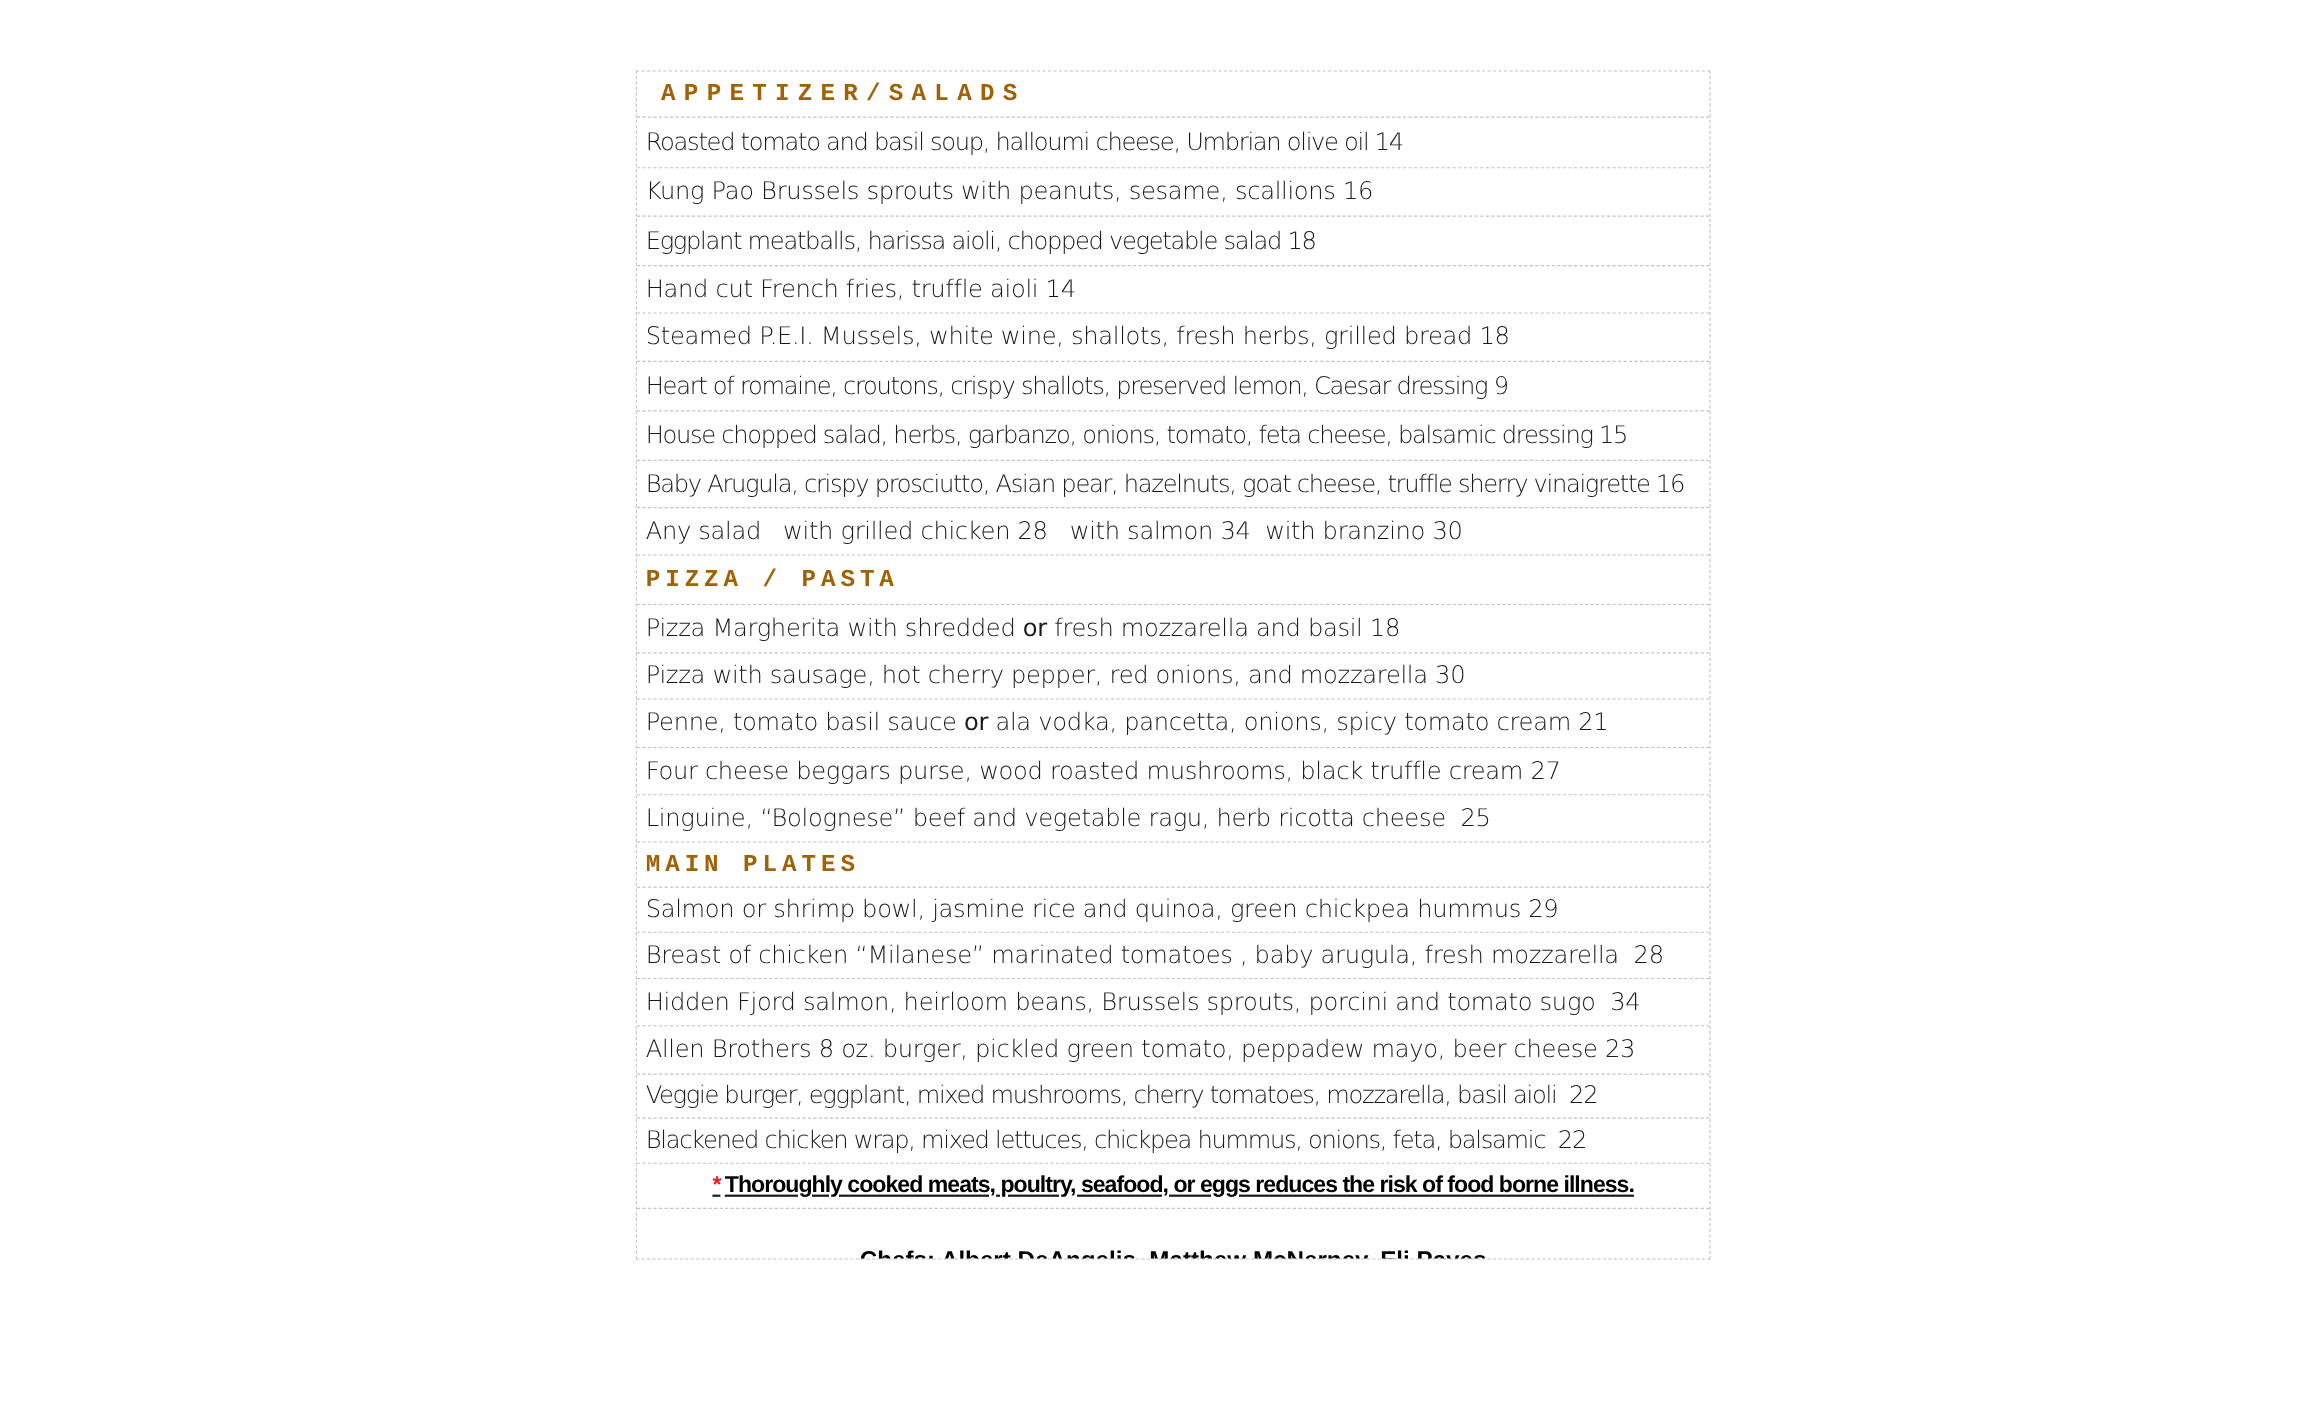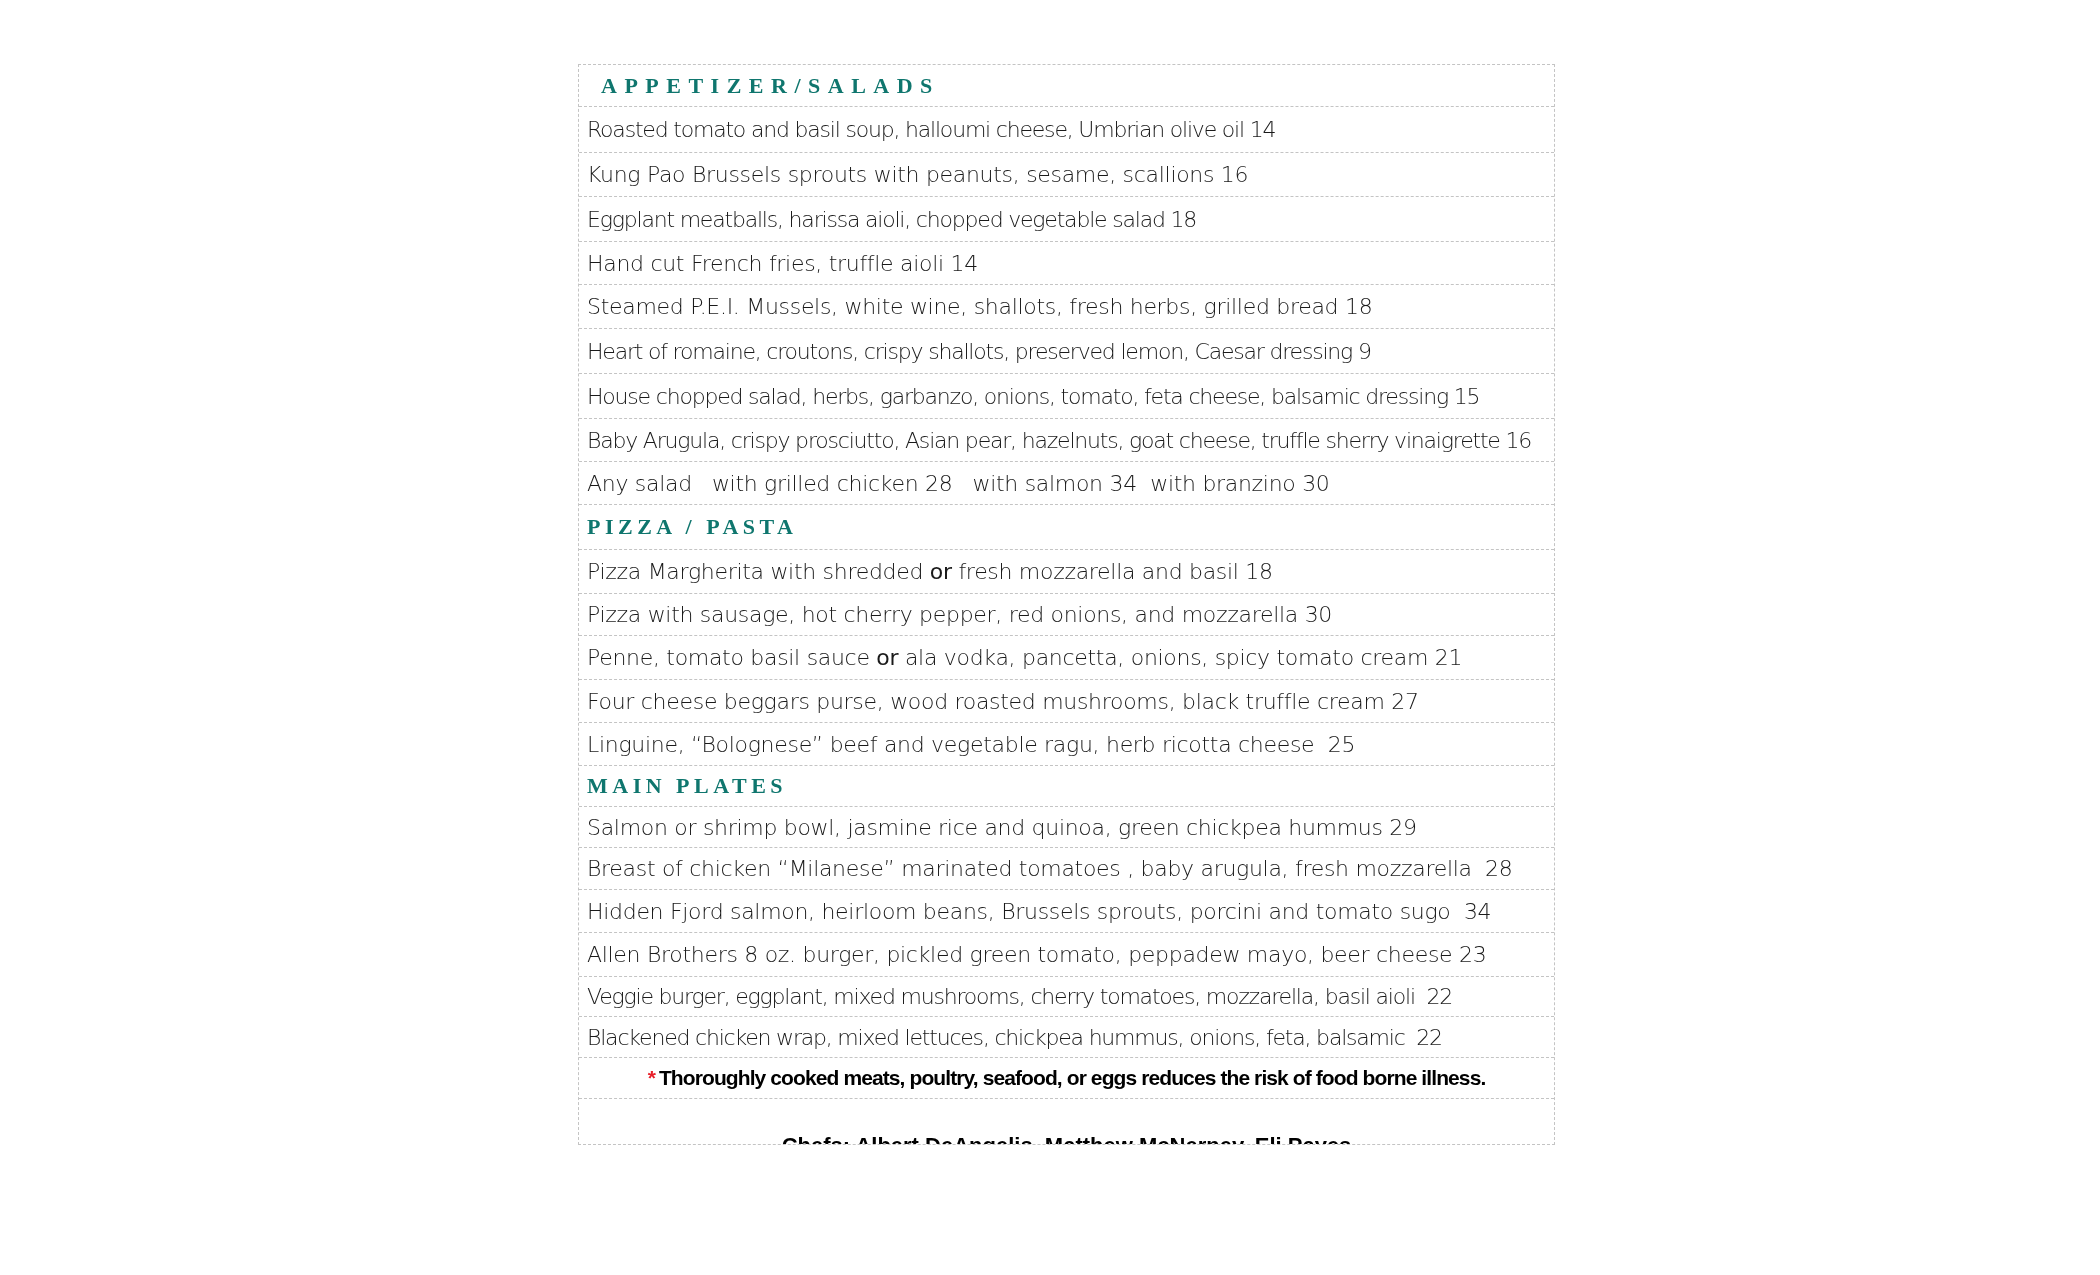--- a/index.html
+++ b/index.html
@@ -2,24 +2,24 @@
 <html><head>
 <meta charset="utf-8">
 <style>
   html, body { margin: 0; padding: 0; background: #ffffff; }
   body { width: 2100px; height: 1275px; position: relative; overflow: hidden; font-family: "DejaVu Sans", "Liberation Sans", sans-serif; color: #1a1a1a; }
   .menu { position: absolute; left: 578px; top: 64px; width: 977px; border: 1px dashed #c4c4c4; box-sizing: border-box; }
   .row { border-top: 1px dashed #c4c4c4; box-sizing: border-box; display: flex; align-items: center; padding-left: 8px; white-space: nowrap; overflow: hidden; }
   .row:first-child { border-top: none; }
   .item { font-size: 22px; letter-spacing: -0.3px; font-weight: 300; }
   .item.cond { letter-spacing: -1.2px; font-size: 22px; }
-  .heading { font-family: Liberation Serif, serif; font-weight: bold; font-size: 22px; letter-spacing: 4.5px; color: #0f766e; }
+  .heading { font-family: Liberation Mono, monospace; font-weight: bold; font-size: 22px; letter-spacing: 4.5px; color: #a16207; }
   .heading.wide { letter-spacing: 7.5px; padding-left: 14px; }
   .or { font-weight: normal; }
-  .center { justify-content: center; padding-left: 0; }
+  .center { justify-content: center; padding-left: 0; text-decoration: underline; }
   .warning { font-family: "Liberation Sans", sans-serif; font-weight: bold; font-size: 21px; letter-spacing: -0.9px; color: #000; }
   .star { color: #e8202a; margin-right: 4px; }
   .chefs { font-family: "Liberation Sans", sans-serif; font-weight: bold; font-size: 22px; color: #000; letter-spacing: 0px; margin-top: 48px; }
 </style>
 </head>
 <body>
 
 <div class="menu">
 
   <div class="row" style="height:41px">

